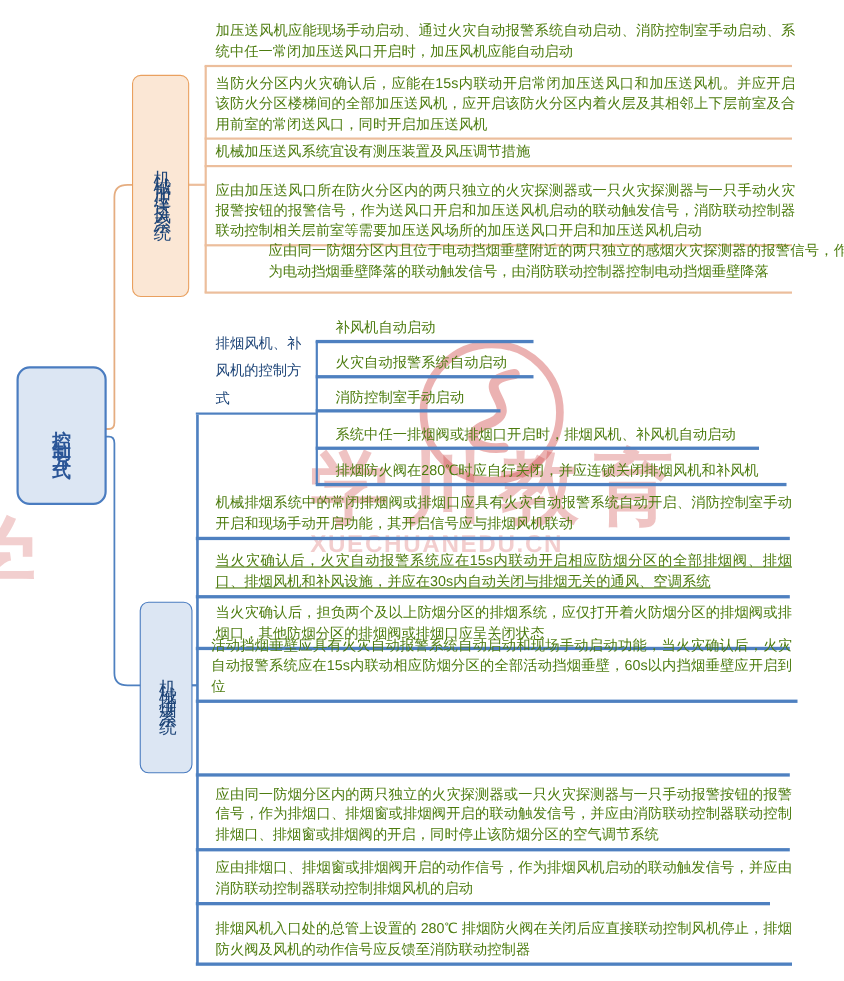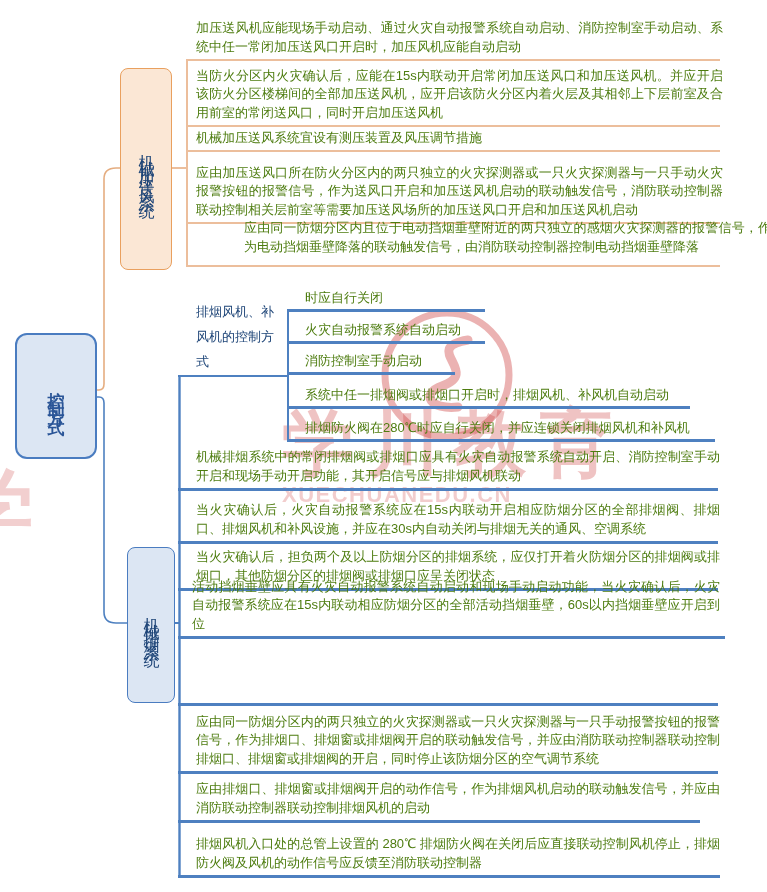--- a/index.html
+++ b/index.html
@@ -91,39 +91,39 @@
 
   <div class="leaf" style="left:196px;bottom:673px;width:527px;">应由加压送风口所在防火分区内的两只独立的火灾探测器或一只火灾探测器与一只手动火灾报警按钮的报警信号，作为送风口开启和加压送风机启动的联动触发信号，消防联动控制器联动控制相关层前室等需要加压送风场所的加压送风口开启和加压送风机启动</div>
   <div class="uline ul-or" style="left:186px;top:222px;width:534px;"></div>
 
   <div class="leaf" style="left:196px;bottom:636px;width:527px;margin-left:48px;">应由同一防烟分区内且位于电动挡烟垂壁附近的两只独立的感烟火灾探测器的报警信号，作为电动挡烟垂壁降落的联动触发信号，由消防联动控制器控制电动挡烟垂壁降落</div>
   <div class="uline ul-or" style="left:186px;top:265px;width:534px;"></div>
 
   <div id="subtopic-label">排烟风机、补风机的控制方式</div>
   <div class="uline ul-bl" style="left:178px;top:375px;width:110px;height:2px;"></div>
 
-  <div class="leaf leaf1" style="left:305px;bottom:585px;">时应自行关闭</div>
+  <div class="leaf leaf1" style="left:305px;bottom:585px;">补风机自动启动</div>
   <div class="uline ul-bl" style="left:287px;top:309px;width:198px;"></div>
 
   <div class="leaf leaf1" style="left:305px;bottom:553px;">火灾自动报警系统自动启动</div>
   <div class="uline ul-bl" style="left:287px;top:341px;width:198px;"></div>
 
   <div class="leaf leaf1" style="left:305px;bottom:522px;">消防控制室手动启动</div>
   <div class="uline ul-bl" style="left:287px;top:372px;width:168px;"></div>
 
   <div class="leaf leaf1" style="left:305px;bottom:488px;">系统中任一排烟阀或排烟口开启时，排烟风机、补风机自动启动</div>
   <div class="uline ul-bl" style="left:287px;top:406px;width:403px;"></div>
 
   <div class="leaf leaf1" style="left:305px;bottom:455px;">排烟防火阀在280℃时应自行关闭，并应连锁关闭排烟风机和补风机</div>
   <div class="uline ul-bl" style="left:287px;top:439px;width:428px;"></div>
 
   <div class="leaf" style="left:196px;bottom:407px;width:524px;">机械排烟系统中的常闭排烟阀或排烟口应具有火灾自动报警系统自动开启、消防控制室手动开启和现场手动开启功能，其开启信号应与排烟风机联动</div>
   <div class="uline ul-bl" style="left:178px;top:488px;width:540px;"></div>
 
-  <div class="leaf" style="left:196px;bottom:354px;width:524px;">当火灾确认后，火灾自动报警系统应在15s内联动开启相应防烟分区的全部排烟阀、排烟口、排烟风机和补风设施，并应在30s内自动关闭与排烟无关的通风、空调系统</div>
+  <div class="leaf" style="left:196px;bottom:354px;width:524px;text-decoration:underline;">当火灾确认后，火灾自动报警系统应在15s内联动开启相应防烟分区的全部排烟阀、排烟口、排烟风机和补风设施，并应在30s内自动关闭与排烟无关的通风、空调系统</div>
   <div class="uline ul-bl" style="left:178px;top:541px;width:540px;"></div>
 
   <div class="leaf" style="left:196px;bottom:307px;width:524px;">当火灾确认后，担负两个及以上防烟分区的排烟系统，应仅打开着火防烟分区的排烟阀或排烟口，其他防烟分区的排烟阀或排烟口应呈关闭状态</div>
   <div class="uline ul-bl" style="left:178px;top:588px;width:540px;"></div>
 
   <div class="leaf" style="left:192px;bottom:259px;width:528px;">活动挡烟垂壁应具有火灾自动报警系统自动启动和现场手动启动功能，当火灾确认后，火灾自动报警系统应在15s内联动相应防烟分区的全部活动挡烟垂壁，60s以内挡烟垂壁应开启到位</div>
   <div class="uline ul-bl" style="left:178px;top:636px;width:547px;"></div>
 
   <div class="uline ul-bl" style="left:178px;top:703px;width:540px;"></div>
 

